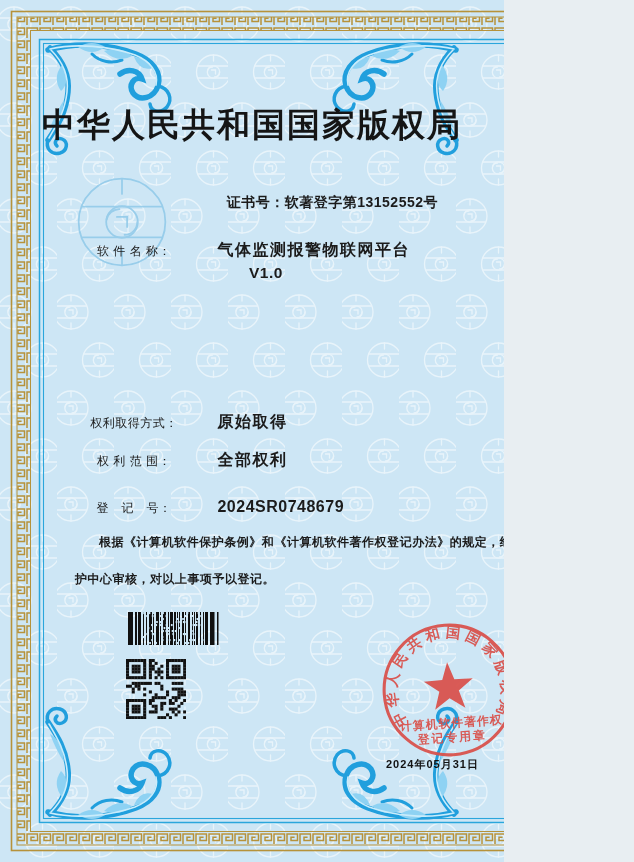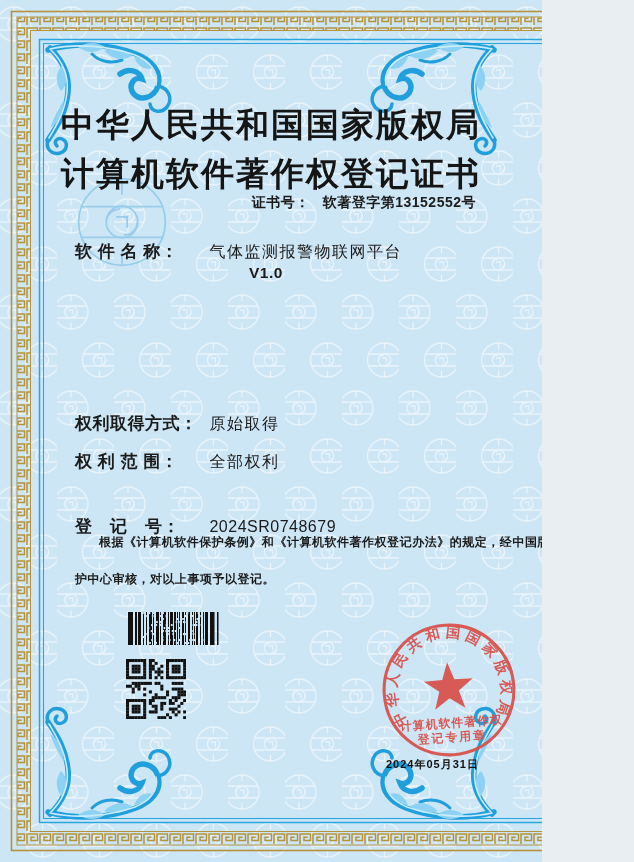--- a/index.html
+++ b/index.html
@@ -1,37 +1,37 @@
 <!DOCTYPE html>
 <html><head>
 <meta charset="utf-8">
 <style>
   html,body{margin:0;padding:0;background:#e8eef2;}
   .page{
-    position:relative; width:542px; height:862px; overflow:hidden;
+    position:relative; width:504px; height:862px; overflow:hidden;
     background:#cde6f5;
     font-family:"Liberation Sans", sans-serif;
     color:#1b1b1b;
   }
   .layer{position:absolute; inset:0;}
   svg{display:block;}
 
   .title-block{position:absolute; top:101px; left:0; width:100%; text-align:center; z-index:5;}
   .title-line{
     font-family:"Liberation Serif", serif; font-weight:700;
     font-size:33px; line-height:49px; letter-spacing:2px; color:#151515;
     white-space:nowrap;
   }
   .cert-no{position:absolute; top:194px; right:66px; z-index:5;
     font-size:14px; font-weight:700; letter-spacing:0.5px; white-space:nowrap;}
-  .cert-no .val{margin-left:13px;}
+  .cert-no .val{margin-left:0;}
 
   .field{position:absolute; left:75px; z-index:5; white-space:nowrap;}
-  .f-label{display:inline-block; width:118px; font-size:17px; font-weight:700; letter-spacing:0.5px;}
-  .f-value{display:inline-block; margin-left:12px; font-size:16px; font-weight:400; letter-spacing:1.5px;}
+  .f-label{display:inline-block; width:118px; font-size:12px; font-weight:400; letter-spacing:0.5px;text-align:center;}
+  .f-value{display:inline-block; margin-left:20px; font-size:16px; font-weight:700; letter-spacing:1.5px;}
   .f-value.latin{letter-spacing:0.5px;}
   .f-value2{position:absolute; left:201px; z-index:5; font-size:15.5px; font-weight:700; letter-spacing:0.5px;margin-left:48px;}
 
   .statement{
     position:absolute; left:75px; top:524px; width:500px; z-index:5;
     font-size:12px; font-weight:700; line-height:37px; letter-spacing:0.5px;
     text-indent:2em; text-align:justify;
   }
 
   .barcode-wrap{position:absolute; left:128px; top:612px; z-index:6;}
@@ -127,21 +127,20 @@
     </svg>
   <svg class="orn bl" viewBox="0 0 160 120">
       <use href="#orn" transform="translate(0,120) scale(1,-1)"></use>
     </svg>
   <svg class="orn br" viewBox="0 0 160 120">
       <use href="#orn" transform="translate(160,120) scale(-1,-1)"></use>
     </svg>
 
   <div class="title-block">
     <div class="title-line">中华人民共和国国家版权局</div>
-    <div class="title-line">计算机软件著作权登记证书</div>
   </div>
 
   <div class="cert-no">
     <span>证书号：</span><span class="val">软著登字第13152552号</span>
   </div>
 
   <div class="field" style="top:240px">
     <span class="f-label">软 件 名 称：</span>
     <span class="f-value">气体监测报警物联网平台</span>
   </div>
@@ -151,21 +150,21 @@
   <div class="field" style="top:450px">
     <span class="f-label">权 利 范 围：</span>
     <span class="f-value">全部权利</span>
   </div>
 
   <div class="field" style="top:412px">
     <span class="f-label">权利取得方式：</span>
     <span class="f-value">原始取得</span>
   </div>
 
-  <div class="field" style="top:515px">
+  <div class="field" style="top:498px">
     <span class="f-label">登　记　号：</span>
     <span class="f-value latin">2024SR0748679</span>
   </div>
 
   <div class="statement">根据《计算机软件保护条例》和《计算机软件著作权登记办法》的规定，经中国版权保护中心审核，对以上事项予以登记。</div>
 
   <div class="barcode-wrap">
     <svg id="barcode" width="92" height="33">
         <rect x="0" y="0" width="5" height="33" fill="#111"></rect>
         <rect x="7" y="0" width="2" height="33" fill="#111"></rect>

